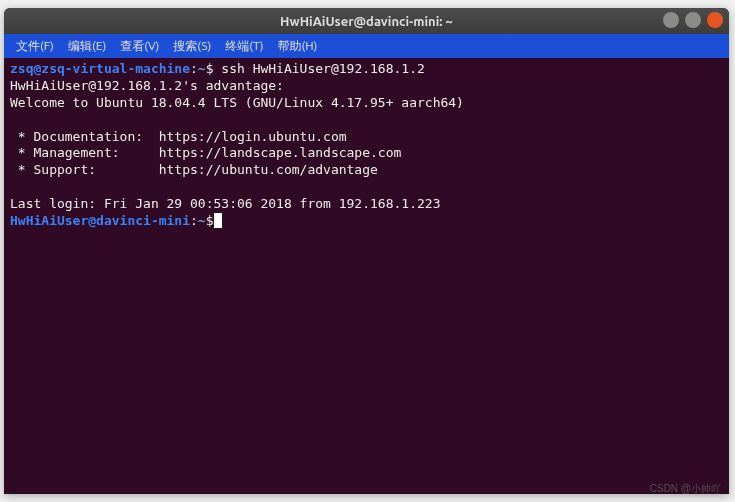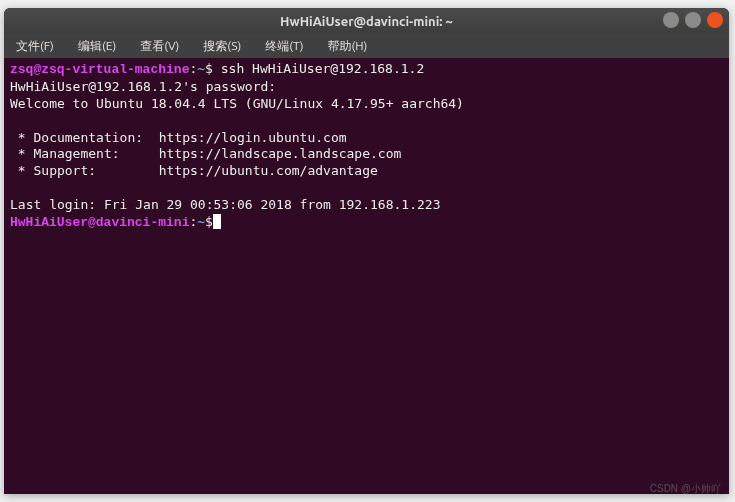--- a/index.html
+++ b/index.html
@@ -50,43 +50,43 @@
       align-items: center;
       justify-content: center;
       font-size: 10px;
       color: #333;
     }
     .btn-min { background: #8b8b88; }
     .btn-max { background: #8b8b88; }
     .btn-close { background: #e95420; }
     .menubar {
       height: 24px;
-      background: #404040;
+      background: #1d4ed8;
       display: flex;
       align-items: center;
       padding: 0 6px;
-      gap: 12px;
+      gap: 2px;
     }
     .menu-item {
       color: #e6e0db;
       font-size: 12px;
       padding: 2px 6px;
     }
     .terminal {
       padding: 3px 6px;
       font-family: "DejaVu Sans Mono", "Ubuntu Mono", monospace;
       font-size: 13px;
       line-height: 1.3;
       color: #ffffff;
       white-space: pre;
       background: #300a24;
       height: calc(100% - 50px);
       overflow: hidden;
     }
-    .green { color: #d946ef; font-weight: bold; font-family: Liberation Mono, monospace; }
+    .green { color: #3b82f6; font-weight: bold; }
     .blue { color: #729fcf; font-weight: bold; }
     .white { color: #eeeeec; }
     .cursor {
       display: inline-block;
       width: 8px;
       height: 15px;
       background: #ffffff;
       vertical-align: text-bottom;
     }
     .watermark {
@@ -112,21 +112,21 @@
   </div>
   <div class="menubar">
     <span class="menu-item">文件(F)</span>
     <span class="menu-item">编辑(E)</span>
     <span class="menu-item">查看(V)</span>
     <span class="menu-item">搜索(S)</span>
     <span class="menu-item">终端(T)</span>
     <span class="menu-item">帮助(H)</span>
   </div>
   <div class="terminal"><span class="green">zsq@zsq-virtual-machine</span><span class="white">:</span><span class="blue">~</span><span class="white">$ </span><span class="white">ssh HwHiAiUser@192.168.1.2</span>
-<span class="white">HwHiAiUser@192.168.1.2's password:</span>
+<span class="white">HwHiAiUser@192.168.1.2's advantage:</span>
 <span class="white">Welcome to Ubuntu 18.04.4 LTS (GNU/Linux 4.17.95+ aarch64)</span>
 <span class="white"></span>
 <span class="white"> * Documentation:  https://login.ubuntu.com</span>
 <span class="white"> * Management:     https://landscape.landscape.com</span>
 <span class="white"> * Support:        https://ubuntu.com/advantage</span>
 <span class="white"></span>
 <span class="white">Last login: Fri Jan 29 00:53:06 2018 from 192.168.1.223</span>
 <span class="green">HwHiAiUser@davinci-mini</span><span class="white">:</span><span class="blue">~</span><span class="white">$</span><span class="cursor"></span></div>
 </div>
 

